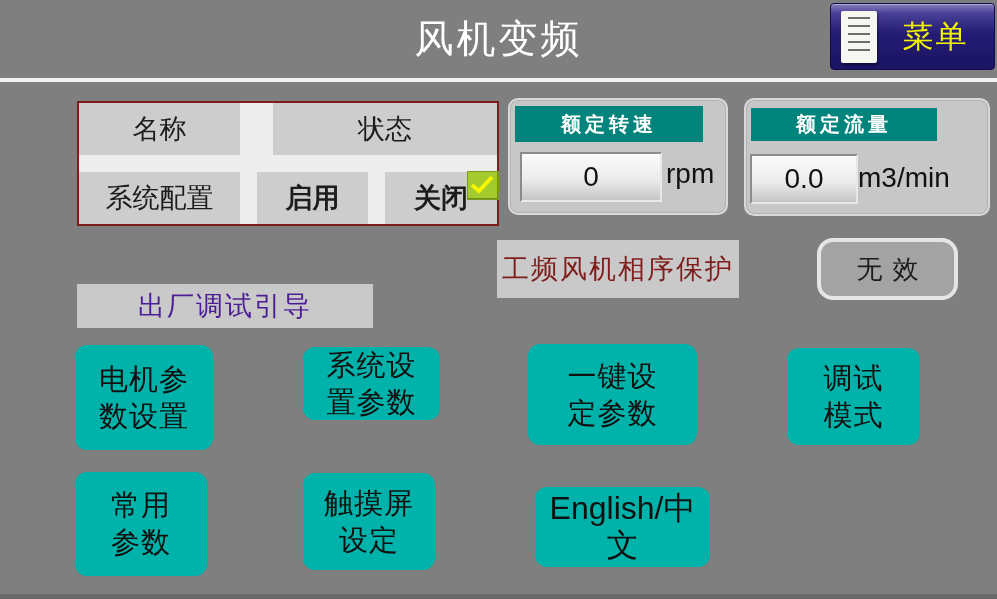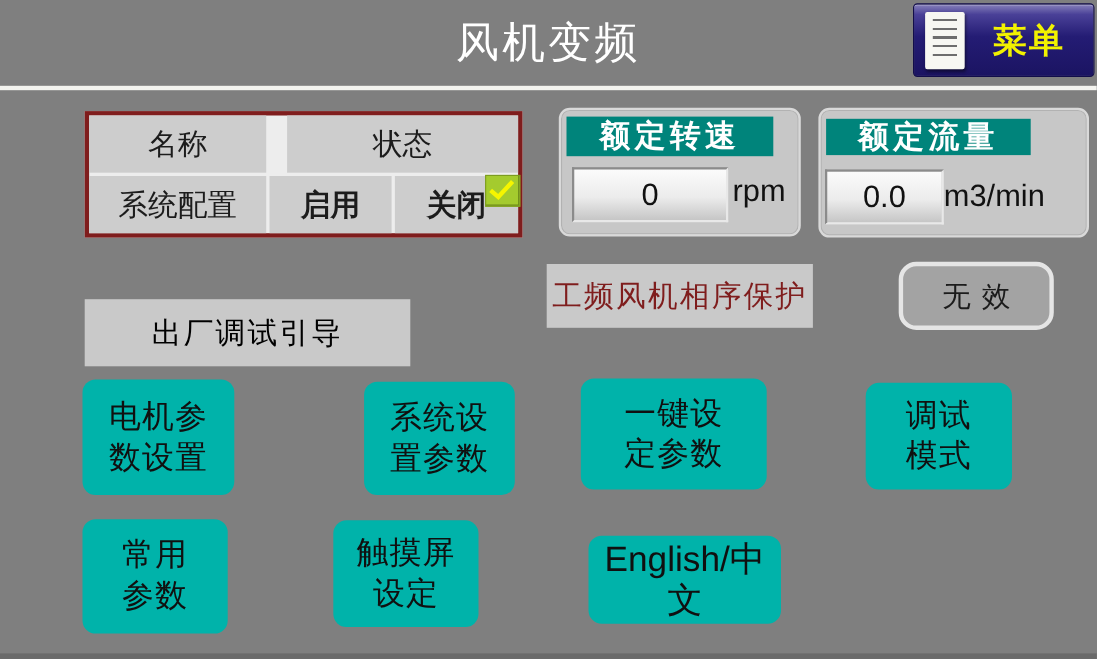--- a/index.html
+++ b/index.html
@@ -29,30 +29,30 @@
     width:36px;height:52px;margin-left:10px;
     background:#f7f7f2;border-radius:2px;
     box-shadow:1px 2px 3px rgba(0,0,0,.45);
     display:flex;align-items:center;justify-content:center;
   }
   .menu-icon-lines{
     width:22px;height:40px;
     background:repeating-linear-gradient(180deg,#6d6d6d 0 2px,transparent 2px 8px);
   }
   .menu-label{
-    flex:1;text-align:center;color:#f2f200;font-size:31px;font-weight:bold;
+    flex:1;text-align:center;color:#f2f200;font-size:31px;font-weight:normal;
     letter-spacing:2px;padding-right:0;
   }
   
   .fan-table{
     position:absolute;left:77px;top:101px;
     display:grid;
     grid-template-columns:161px 111px 112px;
     grid-template-rows:52px 52px;
-    gap:3px;background:#ededed;border:4px solid #7f1d1d;
+    gap:17px;background:#ededed;border:2px solid #7f1d1d;
   }
   .fan-cell{
     background:#cdcdcd;color:#1c1c1c;font-size:27px;
     display:flex;align-items:center;justify-content:center;
   }
   .fan-cell.span2{grid-column:2/4;margin-left:16px;}
   .fan-cell.bold{font-weight:bold;}
   .cell-close{position:relative;}
   .close-chk{
     position:absolute;top:-1px;right:-2px;width:30px;height:27px;
@@ -61,21 +61,21 @@
   }
   
   .panel{
     position:absolute;background:#c7c7c7;border:2px solid #d9d9d9;
     border-radius:10px;box-shadow:inset 0 0 0 1px #b2b2b2;
   }
   .panel-speed{left:508px;top:98px;width:216px;height:113px;}
   .panel-flow{left:744px;top:98px;width:214px;height:114px;padding-left:28px;}
   .panel-hdr{
     position:absolute;background:#00847b;color:#ffffff;
-    font-size:28px;font-weight:bold;letter-spacing:4px;
+    font-size:20px;font-weight:bold;letter-spacing:4px;
     display:flex;align-items:center;justify-content:center;
   }
   .panel-speed .panel-hdr{left:5px;top:6px;width:188px;height:36px;}
   .panel-flow  .panel-hdr{left:5px;top:8px;width:186px;height:33px;}
   .panel-input{
     position:absolute;
     background:linear-gradient(180deg,#fbfbfb 0%,#ececec 55%,#c6c6c6 100%);
     border-top:2px solid #8b8b8b;border-left:2px solid #8b8b8b;
     border-bottom:2px solid #e8e8e8;border-right:2px solid #e8e8e8;
     color:#111;font-size:28px;
@@ -96,33 +96,33 @@
   }
   .phase-status{
     position:absolute;left:817px;top:238px;width:141px;height:62px;
     background:#a3a3a3;border:4px solid #e5e5e5;border-radius:16px;
     color:#1c1c1c;font-size:26px;letter-spacing:10px;text-indent:10px;
     display:flex;align-items:center;justify-content:center;
     box-sizing:border-box;cursor:pointer;
   }
   
   .factory-guide{
-    position:absolute;left:77px;top:272px;width:296px;height:61px;
-    background:#c9c9c9;color:#000000;font-size:27px;letter-spacing:2px;
+    position:absolute;left:77px;top:284px;width:296px;height:44px;
+    background:#c9c9c9;color:#4c1d95;font-size:27px;letter-spacing:2px;
     display:flex;align-items:center;justify-content:center;cursor:pointer;
   }
   
   .teal-btn{
     position:absolute;background:#00b3aa;border-radius:12px;
     color:#101010;font-size:29px;line-height:37px;letter-spacing:1px;
     display:flex;align-items:center;justify-content:center;text-align:center;
     white-space:pre-line;cursor:pointer;
   }
   .btn-motor  {left:75px; top:345px;width:138px;height:105px;}
-  .btn-system {left:303px;top:347px;width:137px;height:103px;margin-left:28px;}
+  .btn-system {left:303px;top:347px;width:137px;height:73px;}
   .btn-onekey {left:528px;top:344px;width:169px;height:101px;}
   .btn-debug  {left:787px;top:348px;width:133px;height:97px;}
   .btn-common {left:75px; top:472px;width:132px;height:104px;}
   .btn-touch  {left:303px;top:473px;width:132px;height:97px;}
   .btn-lang   {left:535px;top:487px;width:175px;height:80px;font-size:32px;letter-spacing:0;text-align:center;}
   
   .bottom-edge{
     position:absolute;left:0;top:594px;width:997px;height:5px;background:#6a6a6a;
   }
 </style>

